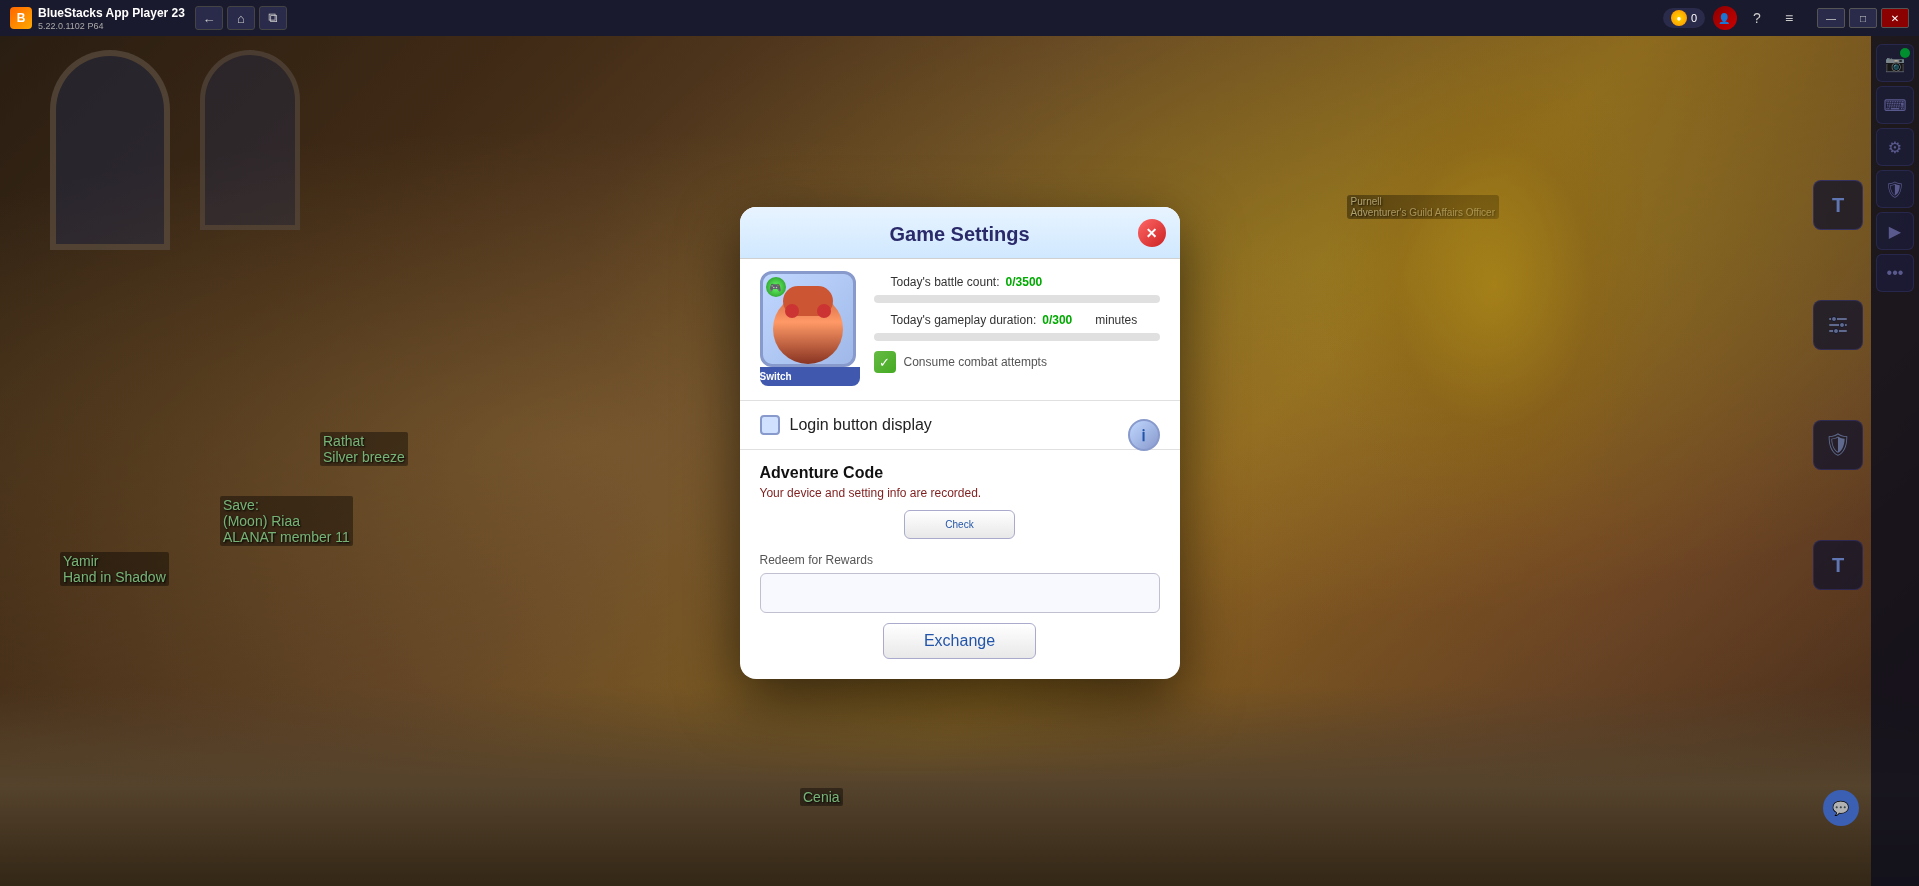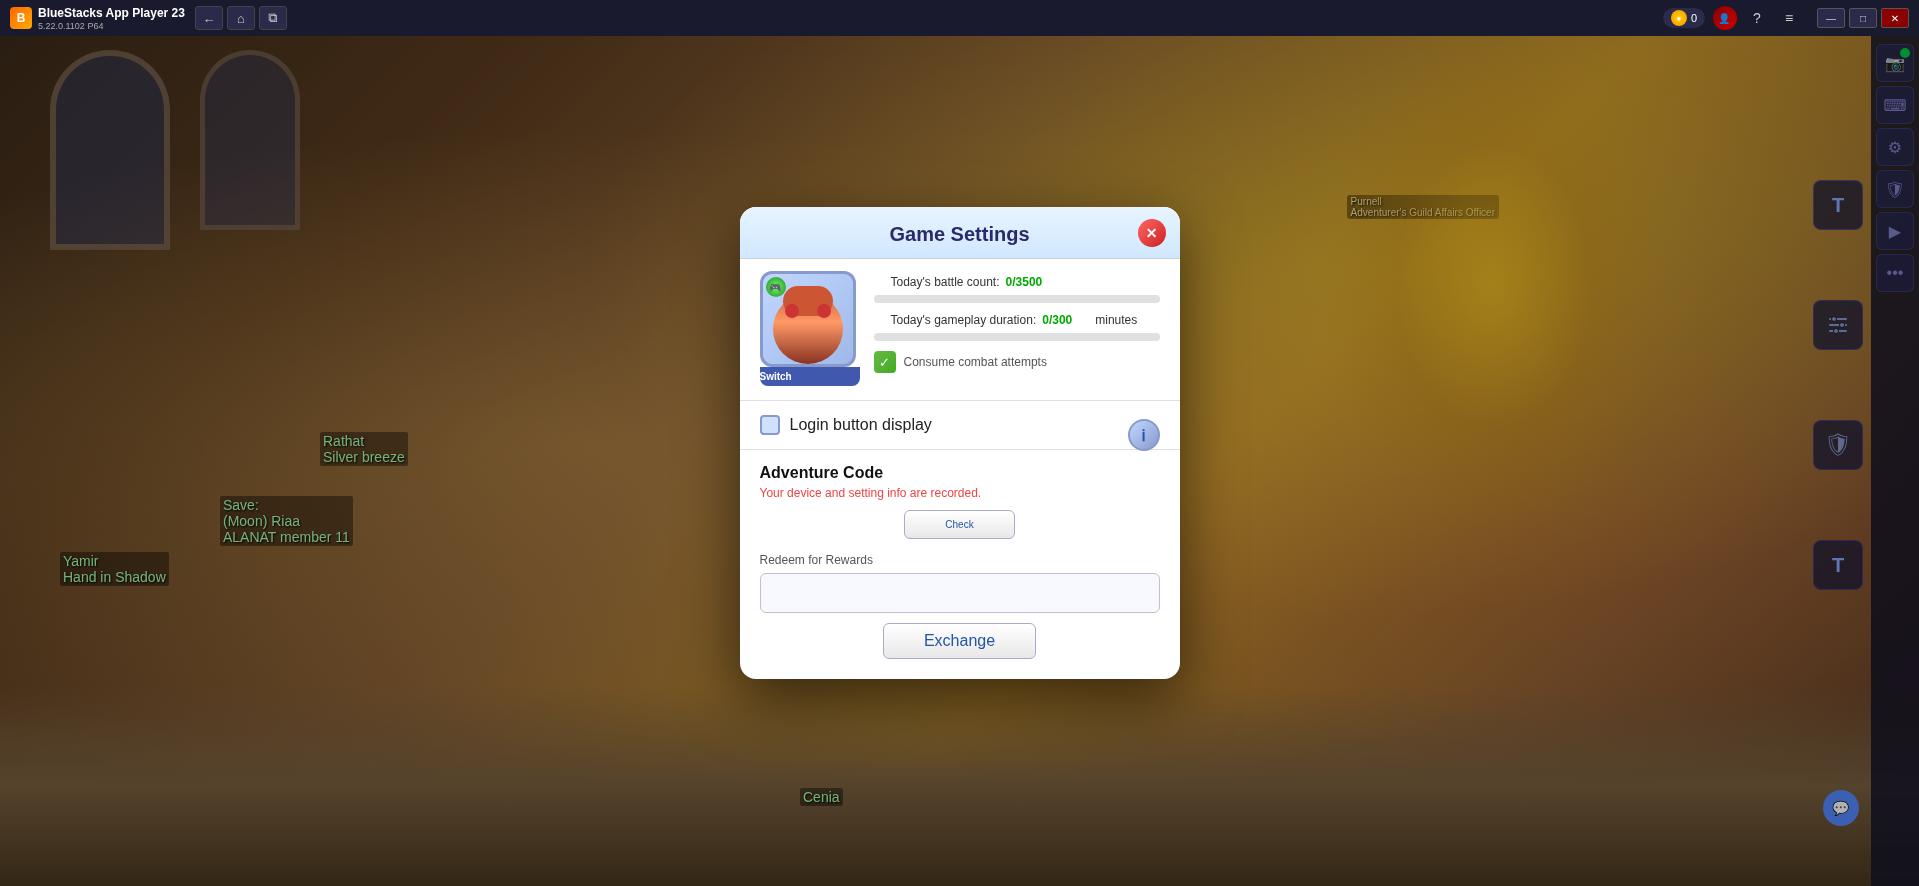--- a/index.html
+++ b/index.html
@@ -432,21 +432,21 @@
     .section-title {
       font-size: 16px;
       font-weight: bold;
       color: #111;
       padding: 0 20px;
       margin-bottom: 4px;
     }
 
     .section-desc {
       font-size: 12px;
-      color: #ef4444;
+      color: #7f1d1d;
       padding: 0 20px;
       margin-bottom: 10px;
     }
 
     .check-btn {
       display: block;
       margin: 0 auto 14px;
       padding: 8px 40px;
       background: linear-gradient(180deg, #ffffff 0%, #e8e8e8 100%);
       border: 1px solid #aaaacc;

